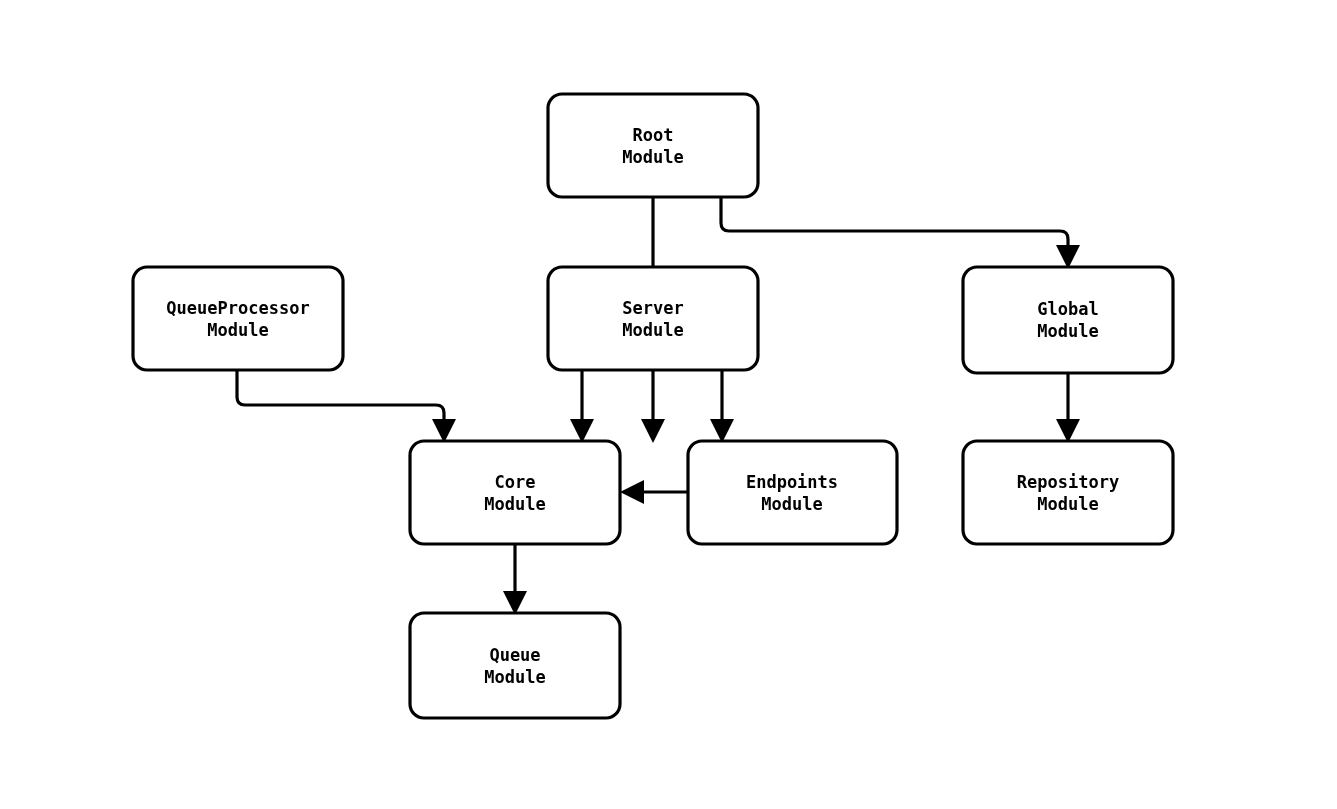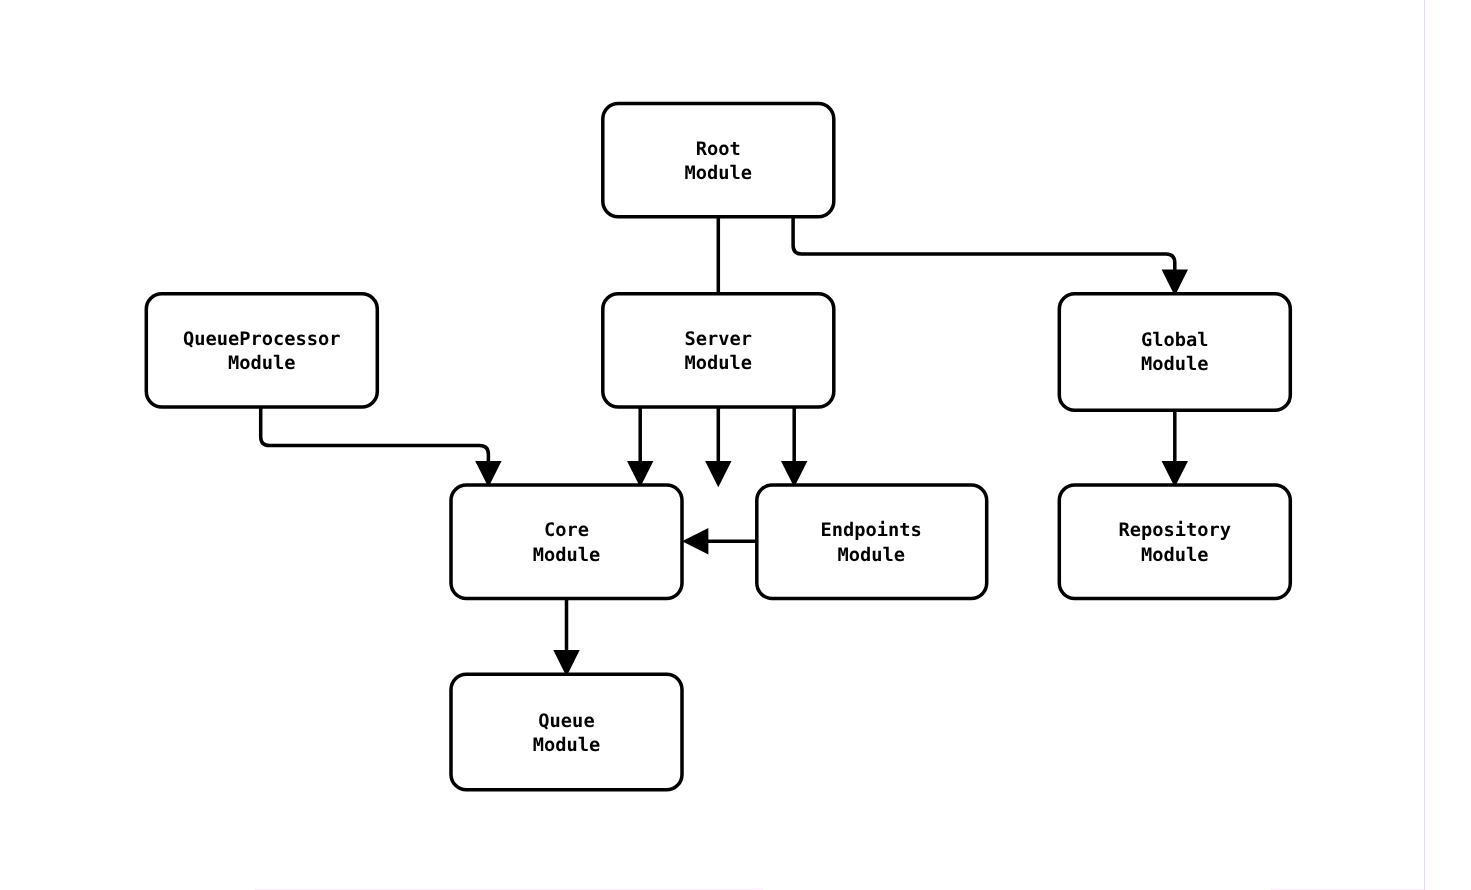--- a/index.html
+++ b/index.html
@@ -4,21 +4,21 @@
 <style>
   html, body {
     margin: 0;
     padding: 0;
     background: #ffffff;
   }
   #canvas-wrap {
     position: relative;
     width: 1295px;
     height: 809px;
-    background: #d946ef;
+    background: #a3a3a3;
     overflow: hidden;
   }
   svg#diagram {
     display: block;
     width: 1337px;
     height: 809px;
     background: #ffffff;
   }
   .node-rect {
     fill: #ffffff;

